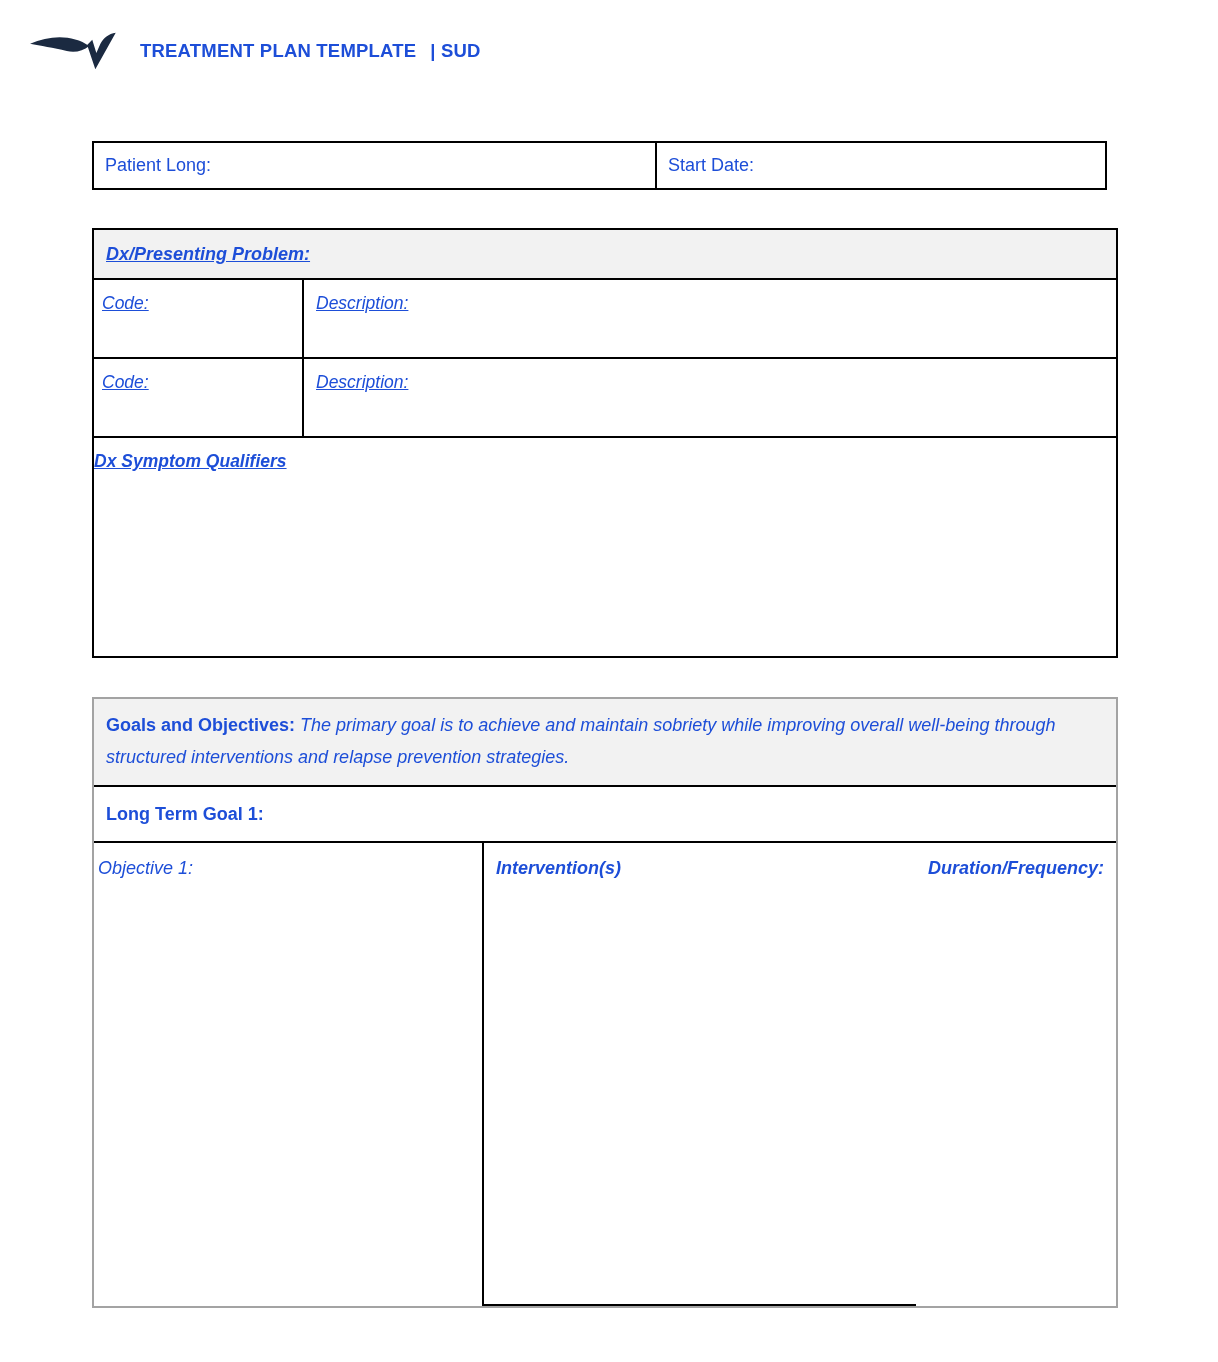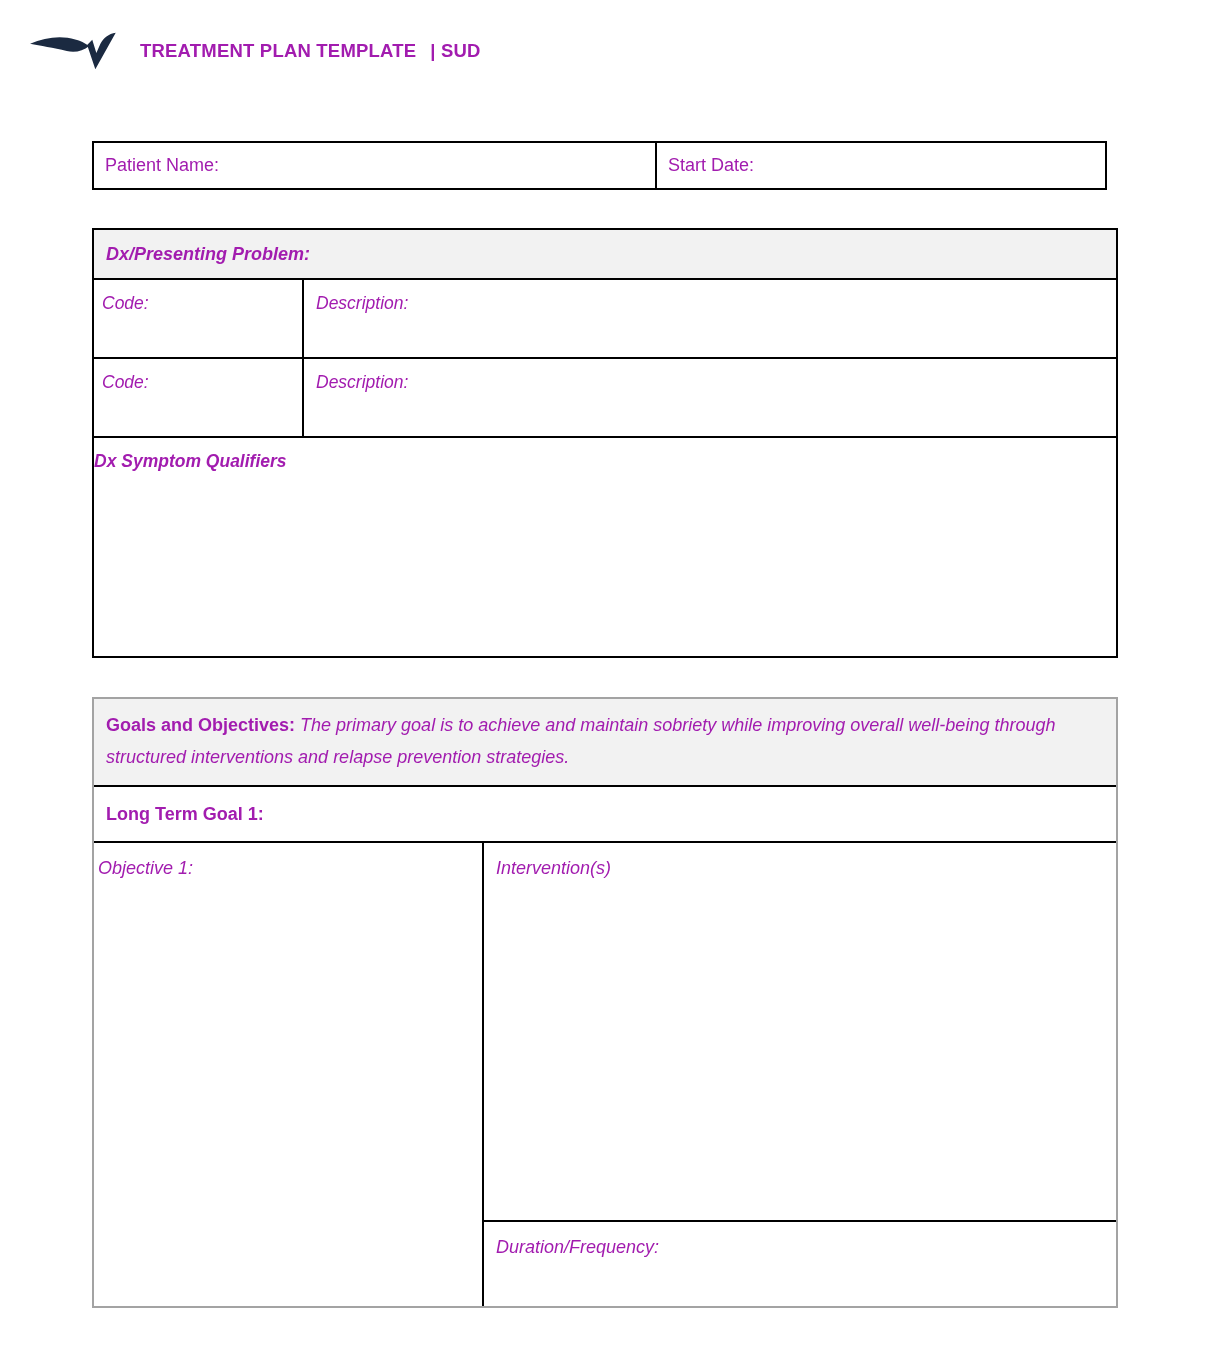--- a/index.html
+++ b/index.html
@@ -2,21 +2,21 @@
 <html><head>
 <meta charset="utf-8">
 <style>
   * { margin: 0; padding: 0; box-sizing: border-box; }
   html, body { background: #ffffff; }
   .page {
     position: relative;
     width: 1218px;
     height: 1362px;
     background: #ffffff;
-    color: #a21caf;
+    color: #1d4ed8;
     font-family: "Liberation Sans", sans-serif;
     overflow: hidden;
   }
 
   
   .brand {
     position: absolute;
     left: 28px;
     top: 26px;
     display: flex;
@@ -58,20 +58,21 @@
   .cell-start-date { flex: 1; border-radius: 14px; }
 
   
   .tbl-dx {
     position: absolute;
     left: 92px;
     top: 228px;
     width: 1026px;
     border: 2px solid #000;
     background: #fff;
+    text-decoration: underline;
   }
   .dx-header {
     height: 50px;
     background: #f2f2f2;
     border-bottom: 2px solid #000;
     display: flex;
     align-items: center;
     padding: 0 12px;
     font-weight: 700;
     font-style: italic;
@@ -131,21 +132,21 @@
     font-size: 18px;
   }
   .goals-body { display: flex; height: 463px; }
   .obj-col {
     width: 390px;
     border-right: 2px solid #000;
     padding: 15px 4px;
     font-style: italic;
     font-size: 18px;
   }
-  .int-col { flex: 1; display: flex; flex-direction: column; }
+  .int-col { flex: 1; display: flex; flex-direction: row; font-weight: bold; }
   .int-area {
     flex: 1;
     border-bottom: 2px solid #000;
     padding: 15px 12px;
     font-style: italic;
     font-size: 18px;
   }
   .dur-area {
     height: 84px;
     padding: 15px 12px;
@@ -164,21 +165,21 @@
       <path d="M58,18 L66,42 L86,6 C79,7 74,11 71,17 L67,26 L63,13 Z" fill="#1b2a41"></path>
     </svg>
     <div class="brand-title">
       <span>TREATMENT PLAN TEMPLATE</span>
       <span>| SUD</span>
     </div>
   </div>
 
   <div class="tbl-patient">
     <div class="cell cell-patient-name">
-      <span class="cell-label">Patient Name:</span>
+      <span class="cell-label">Patient Long:</span>
     </div>
     <div class="cell cell-start-date">
       <span class="cell-label">Start Date:</span>
     </div>
   </div>
 
   <div class="tbl-dx">
     <div class="dx-header">
       <span class="cell-label">Dx/Presenting Problem:</span>
     </div>

